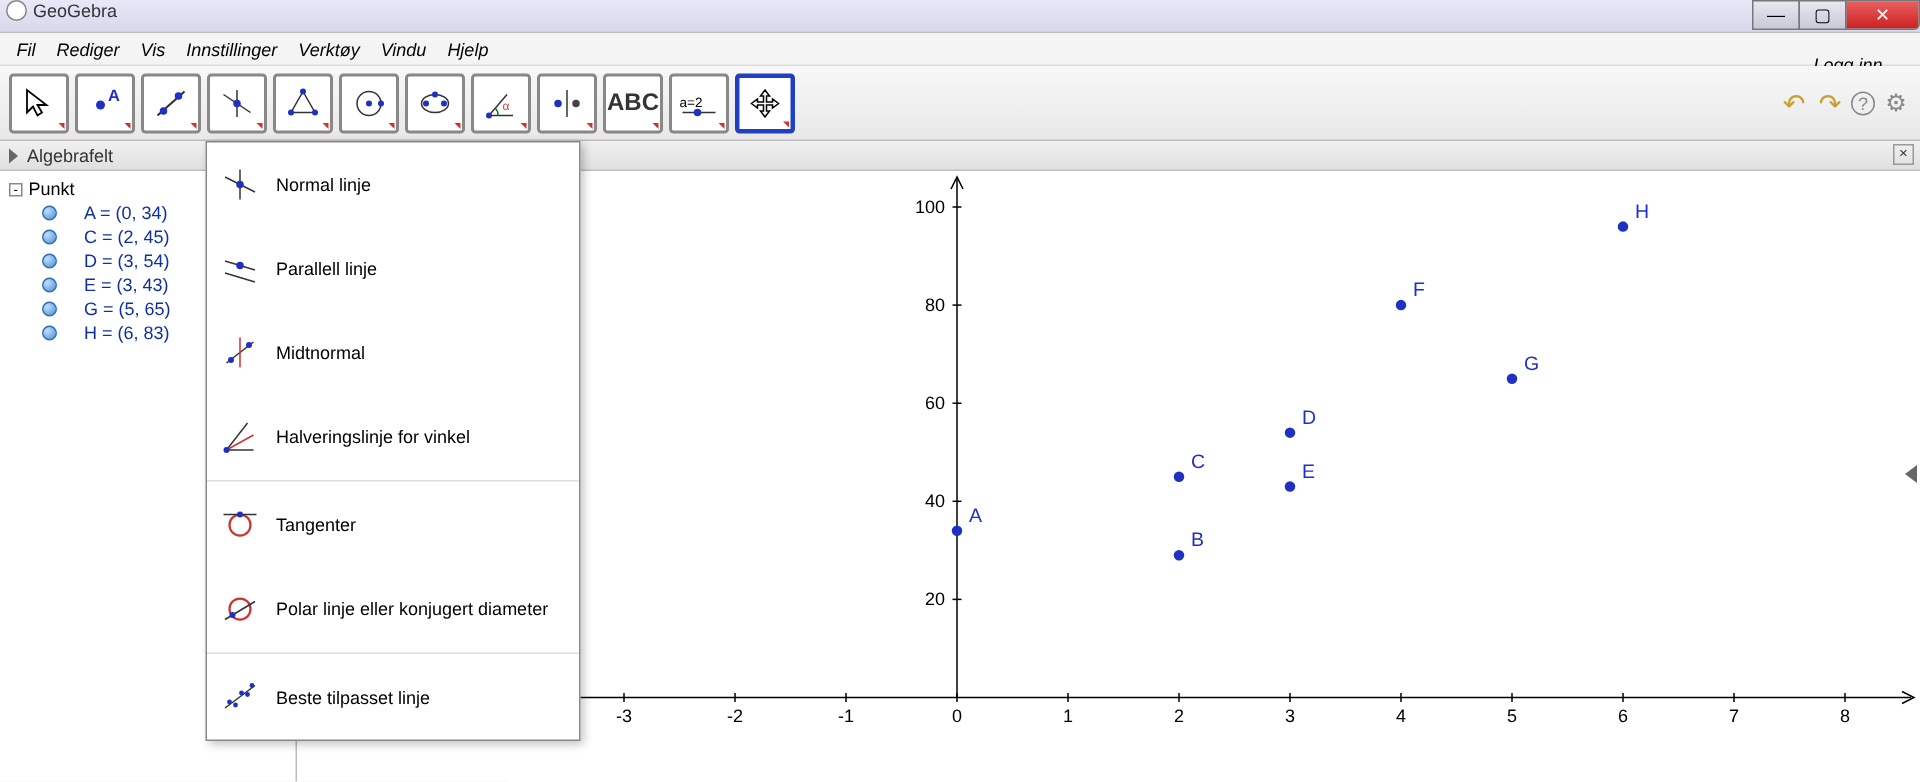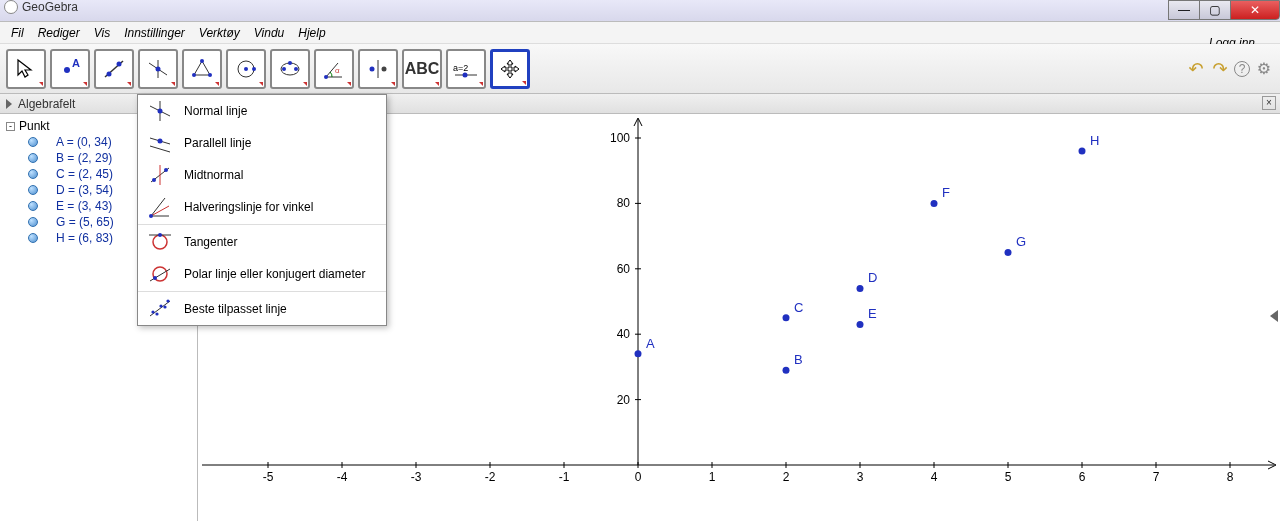--- a/index.html
+++ b/index.html
@@ -155,21 +155,21 @@
       left: 137px;
       top: 94px;
       width: 250px;
       background: #fff;
       border: 1px solid #888;
       box-shadow: 2px 2px 6px rgba(0,0,0,.25);
       z-index: 100;
     }
     .dd-item {
       display: flex; align-items: center; gap: 10px;
-      padding: 2px 8px;
+      padding: 14px 8px;
       cursor: pointer;
     }
     .dd-icon {
       width: 28px; height: 28px;
       display: flex; align-items: center; justify-content: center;
       flex-shrink: 0;
     }
     .dd-sep {
       height: 1px; background: #ddd; margin: 1px 0;
     }
@@ -317,24 +317,20 @@
   <div class="algebra-panel">
     <div class="tree-root">
       <div class="tree-folder">
         <span class="exp">-</span>
         <span>Punkt</span>
       </div>
       <div id="point-list">
           <div class="tree-leaf">
             <span class="bullet"></span>
             <span>A = (0, 34)</span>
-          </div>
-          <div class="tree-leaf">
-            <span class="bullet"></span>
-            <span>B = (2, 29)</span>
           </div>
           <div class="tree-leaf">
             <span class="bullet"></span>
             <span>C = (2, 45)</span>
           </div>
           <div class="tree-leaf">
             <span class="bullet"></span>
             <span>D = (3, 54)</span>
           </div>
           <div class="tree-leaf">

